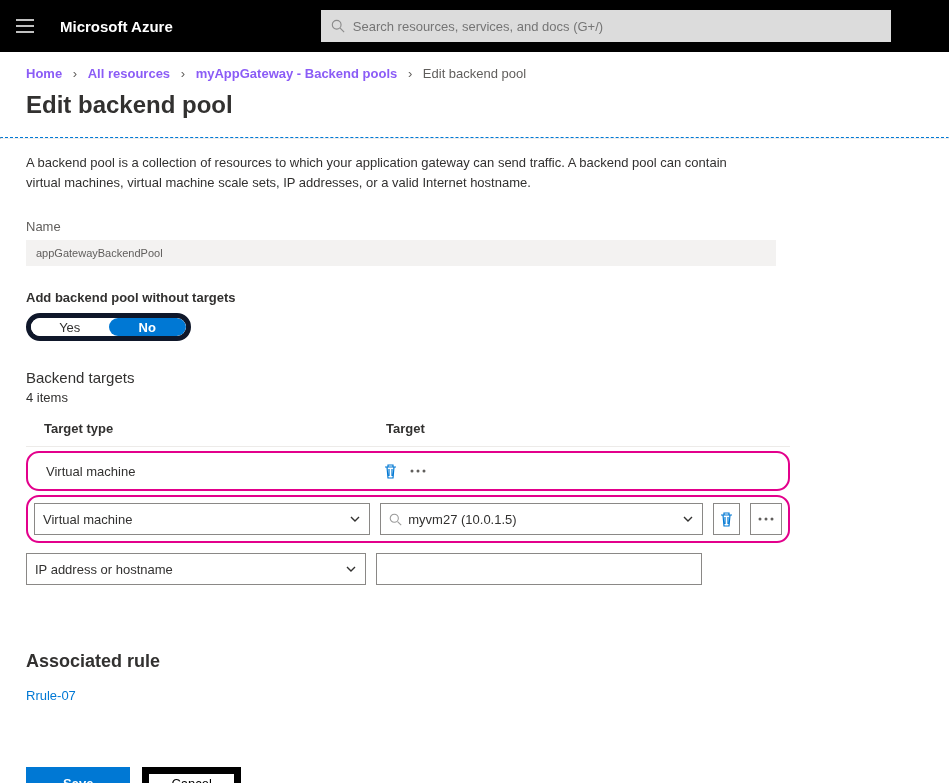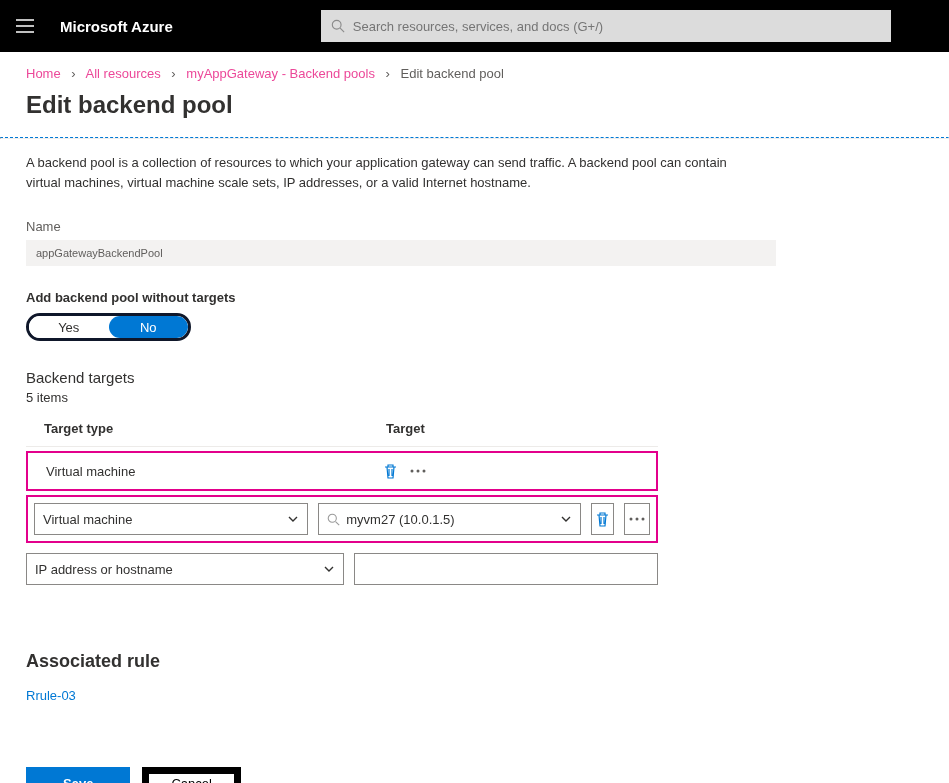--- a/index.html
+++ b/index.html
@@ -7,52 +7,52 @@
   
   .topbar { background: #000; height: 52px; display: flex; align-items: center; }
   .hamburger { width: 50px; display: flex; align-items: center; justify-content: center; cursor: pointer; }
   .hamburger svg { width: 18px; height: 14px; }
   .logo { color: #fff; font-size: 15px; font-weight: 600; padding: 0 18px 0 10px; white-space: nowrap; }
   .searchbar { flex: 1; max-width: 570px; margin-left: 130px; background: #dcdcdc; height: 32px; display: flex; align-items: center; padding: 0 10px; }
   .searchbar svg { width: 14px; height: 14px; opacity: .6; margin-right: 8px; }
   .searchbar input { border: none; background: transparent; flex: 1; font-size: 13px; color: #555; outline: none; }
   
   .breadcrumb { padding: 14px 26px 6px; font-size: 13px; color: #323130; }
-  .breadcrumb a { color: #ec4899; text-decoration: none; cursor: pointer; }
+  .breadcrumb a { color: #8b5cf6; text-decoration: none; cursor: pointer; font-weight: bold; }
   .breadcrumb .sep { margin: 0 7px; color: #605e5c; }
   .breadcrumb .current { color: #605e5c; }
   
   .page-title { font-size: 24px; font-weight: 600; padding: 4px 26px 18px; }
   
   .dashed-sep { border-top: 1px dashed #0078d4; margin: 0; }
   
   .content { padding: 14px 26px 20px; }
   
   .desc { font-size: 13px; line-height: 1.55; color: #323130; max-width: 720px; margin-bottom: 26px; }
   
   .field-label { font-size: 13px; color: #605e5c; margin-bottom: 6px; }
   .readonly-input { width: 750px; background: #f3f2f1; padding: 7px 10px; font-size: 11px; color: #605e5c; border: none; }
   
   .section-label { font-size: 13px; font-weight: 600; margin-top: 24px; margin-bottom: 8px; color: #323130; }
   
-  .toggle { display: flex; width: 165px; border: 3px solid #0f172a; border-radius: 14px; height: 28px; overflow: hidden; cursor: pointer; }
+  .toggle { display: flex; width: 165px; border: 5px solid #0f172a; border-radius: 14px; height: 28px; overflow: hidden; cursor: pointer; }
   .toggle span { flex: 1; display: flex; align-items: center; justify-content: center; font-size: 13px; }
   .toggle .inactive { background: #fff; color: #323130; }
-  .toggle .active { background: #0078d4; color: #fff; font-weight: 400; border-radius: 14px; text-align: right; }
+  .toggle .active { background: #0078d4; color: #fff; font-weight: 700; border-radius: 14px; text-align: right; }
   
   .targets-heading { font-size: 15px; margin-top: 28px; margin-bottom: 4px; color: #323130; }
   .items-count { font-size: 13px; margin-bottom: 16px; color: #323130; }
   
-  .targets-table { width: 632px; }
+  .targets-table { width: 764px; }
   .targets-header { display: flex; padding: 0 18px 10px; font-weight: 600; font-size: 13px; border-bottom: 1px solid #edebe9; }
   .targets-header .col-type { width: 342px; }
   .targets-header .col-target { flex: 1; }
   
   .target-row { display: flex; align-items: center; padding: 8px 10px; margin-top: 4px; }
-  .target-row.highlighted { border: 2px solid #e3008c; border-radius: 0; }
+  .target-row.highlighted { border: 2px solid #e3008c; border-radius: 13px; }
   
   .row-cell-type { width: 342px; font-size: 13px; padding-left: 8px; }
   .row-cell-target { flex: 1; font-size: 13px; }
   .row-actions { display: flex; gap: 8px; align-items: center; }
   .icon-btn { cursor: pointer; display: flex; align-items: center; justify-content: center; width: 20px; height: 20px; }
   
   .target-row.form-row { gap: 10px; padding: 6px 0; align-items: center; }
   .form-row.highlighted { padding: 6px; }
   
   .select-box { border: 1px solid #8a8886; height: 32px; display: flex; align-items: center; padding: 0 8px; font-size: 13px; background: #fff; cursor: pointer; position: relative; }
@@ -114,21 +114,21 @@
   <div class="field-label">Name</div>
   <input class="readonly-input" readonly="" value="appGatewayBackendPool" style="">
 
   <div class="section-label">Add backend pool without targets</div>
   <div class="toggle">
     <span class="inactive">Yes</span>
     <span class="active">No</span>
   </div>
 
   <div class="targets-heading">Backend targets</div>
-  <div class="items-count">5 items</div>
+  <div class="items-count">4 items</div>
 
   <div class="targets-table">
     <div class="targets-header">
       <div class="col-type">Target type</div>
       <div class="col-target">Target</div>
     </div>
 
     <div class="target-row highlighted">
       <div class="row-cell-type">Virtual machine</div>
       <div class="row-actions">
@@ -185,19 +185,19 @@
         <span>IP address or hostname</span>
         <svg class="chev" viewBox="0 0 12 12">
             <path d="M2 4l4 4 4-4" fill="none" stroke="#323130" stroke-width="1.4"></path>
           </svg>
       </div>
       <input class="input-box" type="text" style="">
     </div>
   </div>
 
   <div class="assoc-label">Associated rule</div>
-  <a class="assoc-link">Rrule-03</a>
+  <a class="assoc-link">Rrule-07</a>
 </div>
 
 <div class="footer">
   <button class="btn primary">Save</button>
   <button class="btn">Cancel</button>
 </div>
 
 </body></html>

